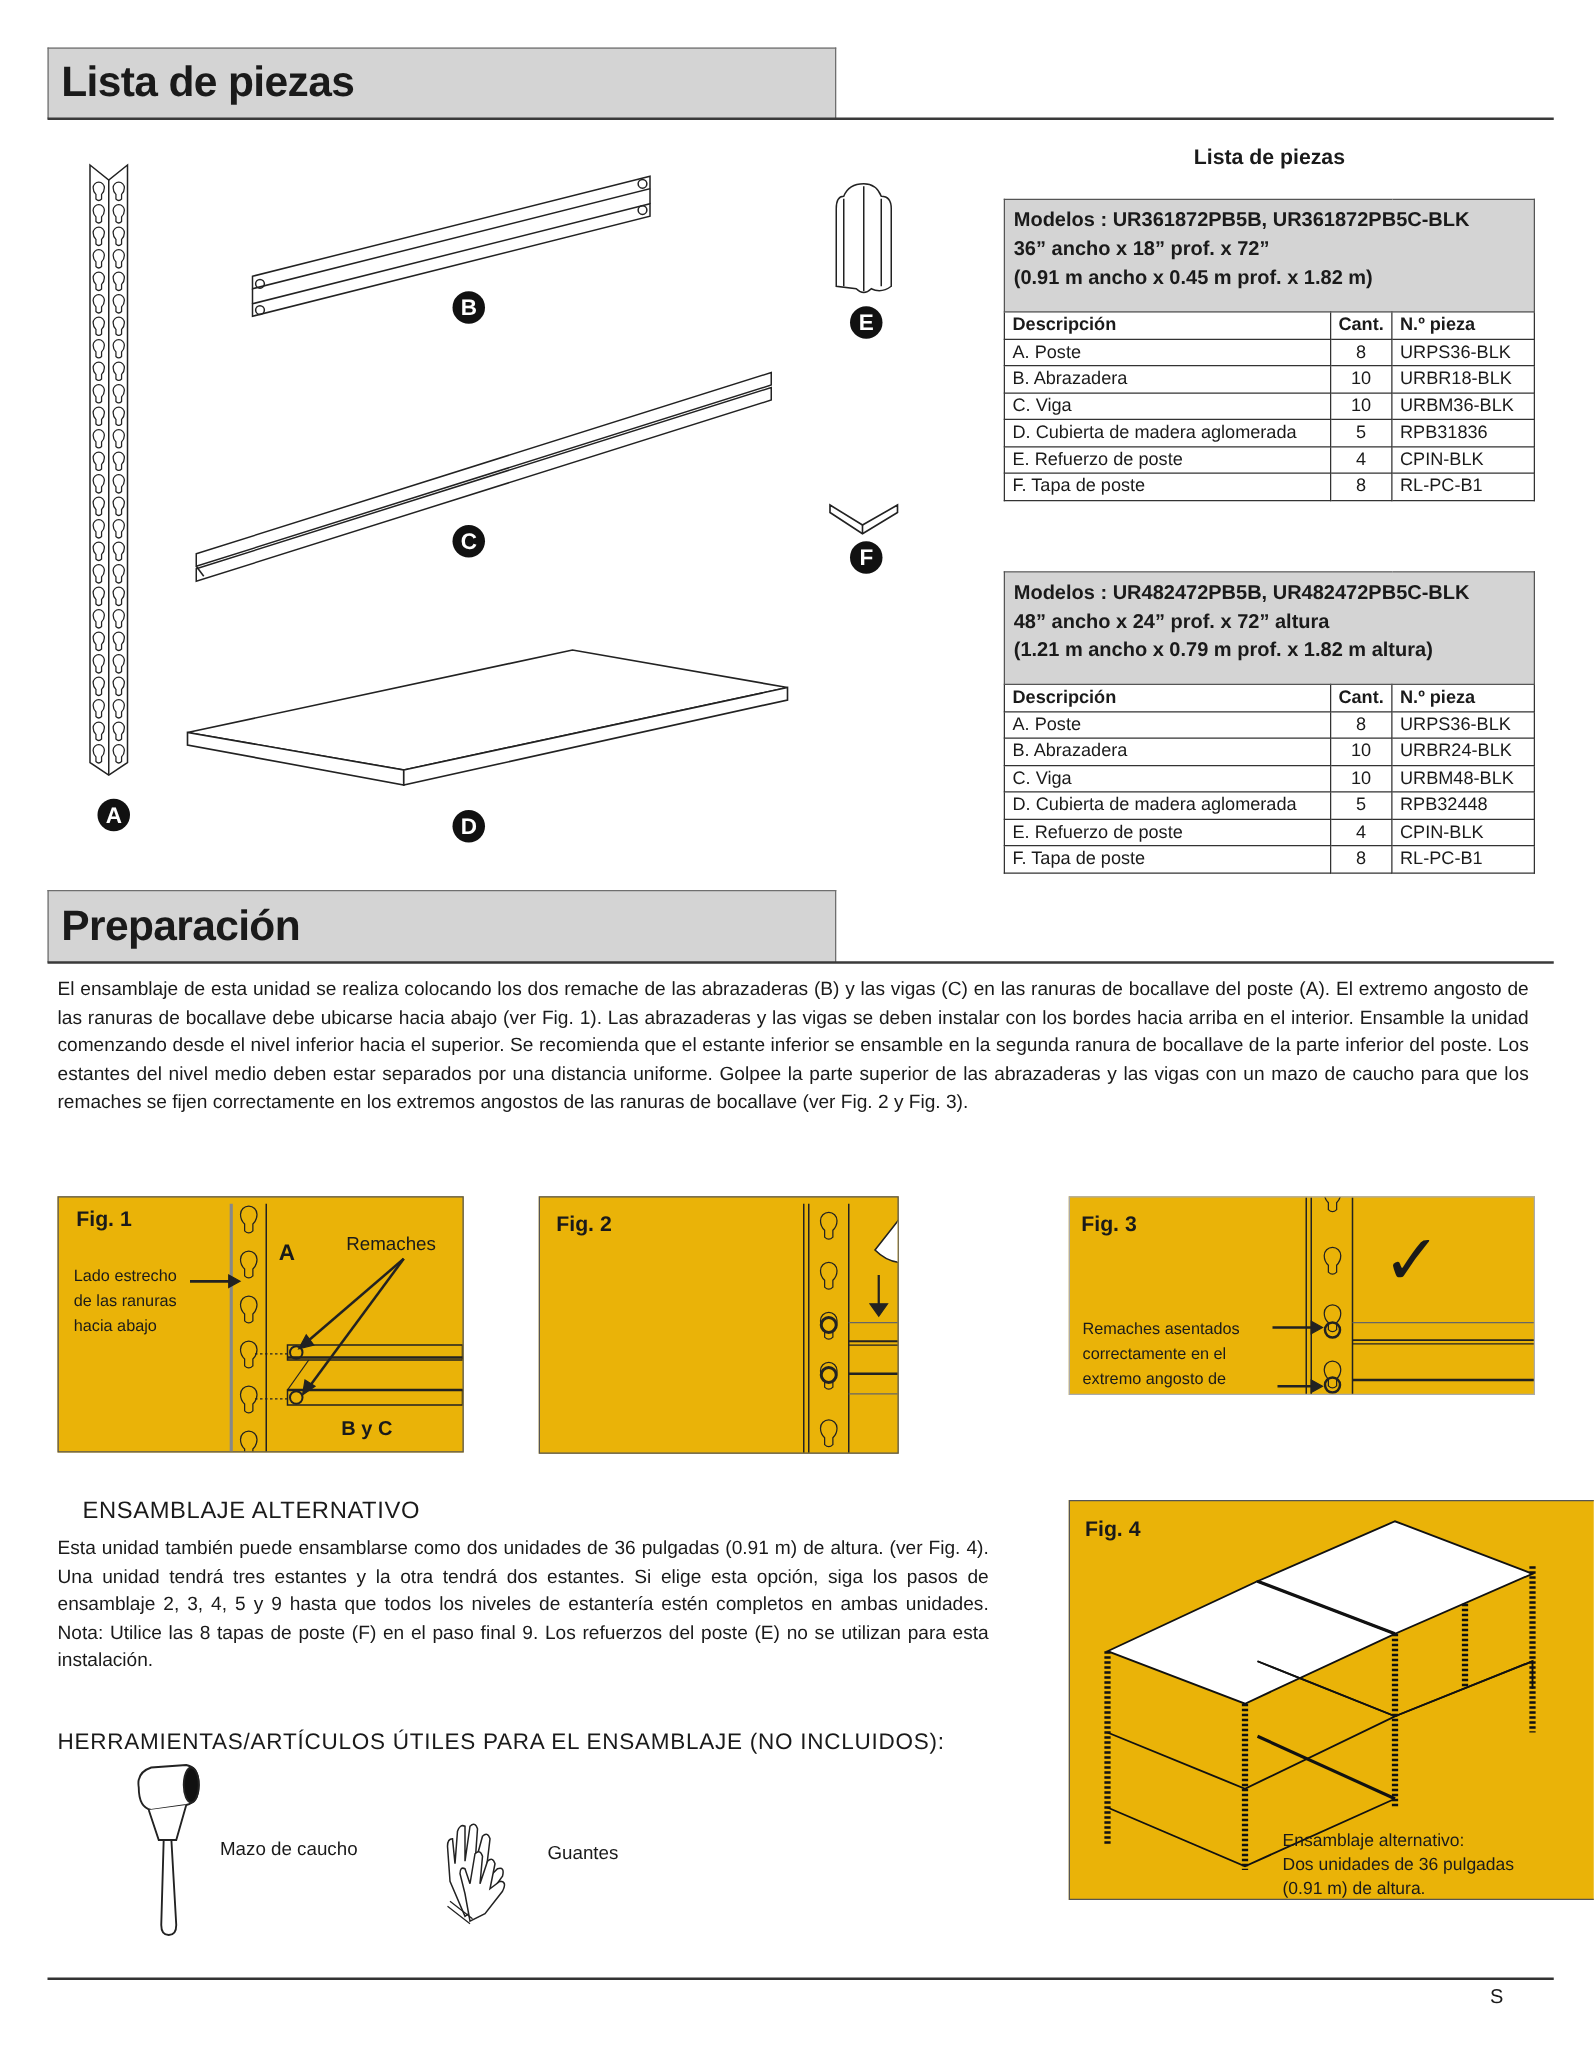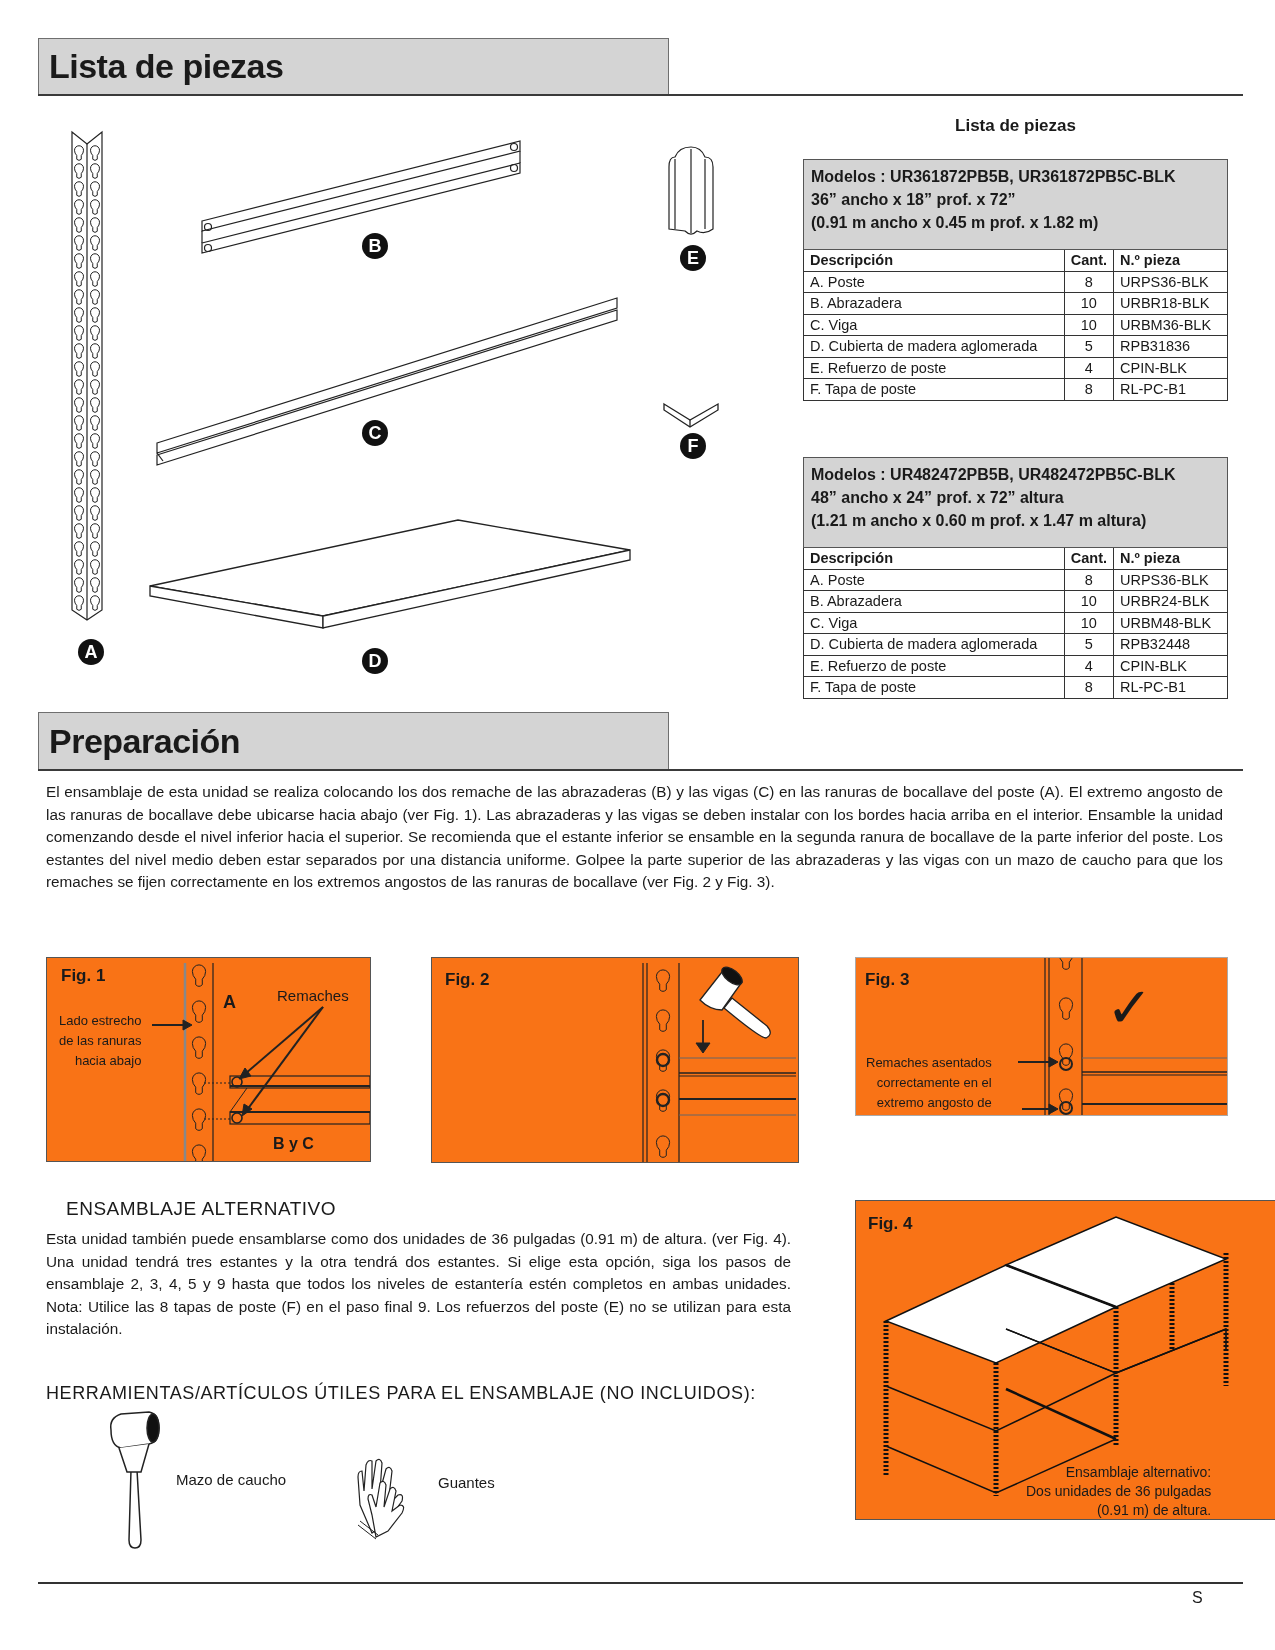--- a/index.html
+++ b/index.html
@@ -25,25 +25,25 @@
   table.parts .model-cell { background: #d4d4d4; height: 90px; vertical-align: top; padding: 5px 7px; font-weight: bold; font-size: 16px; line-height: 23px; border-color: #555; }
   table.parts .c-qty { width: 48px; text-align: center; }
   table.parts .c-pn { width: 114px; }
   #table-1 { top: 143px; }
   #table-2 { top: 441px; }
 
   .label-badge { position: absolute; width: 26px; height: 26px; border-radius: 50%; background: #111; color: #fff; font-weight: bold; font-size: 18px; text-align: center; line-height: 26px; }
 
   .prep-text { position: absolute; left: 46px; top: 781px; width: 1177px; font-size: 15.3px; line-height: 22.5px; text-align: justify; }
 
-  .fig-box { position: absolute; border: 1.5px solid #555; background: #f97316; overflow: hidden; text-align: right; }
+  .fig-box { position: absolute; border: 1.5px solid #555; background: #eab308; overflow: hidden; }
   .fig-title { position: absolute; font-weight: bold; font-size: 17px; }
   .fig-text { position: absolute; font-size: 13px; line-height: 20px; }
   #fig-1 { left: 46px; top: 957px; width: 325px; height: 205px; }
-  #fig-2 { left: 431px; top: 957px; width: 368px; height: 206px; }
+  #fig-2 { left: 431px; top: 957px; width: 288px; height: 206px; }
   #fig-3 { left: 855px; top: 957px; width: 373px; height: 159px; border-color: #aaa; }
   #fig-4 { left: 855px; top: 1200px; width: 433px; height: 320px; }
 
   .alt-title { position: absolute; left: 46px; top: 1198px; font-size: 19px; letter-spacing: 0.5px; margin-left: 20px; }
   .alt-text { position: absolute; left: 46px; top: 1228px; width: 745px; font-size: 15.3px; line-height: 22.5px; text-align: justify; }
   .tools-title { position: absolute; left: 46px; top: 1383px; font-size: 18px; letter-spacing: 0.6px; }
   .tool-label { position: absolute; font-size: 15px; }
 
   .bottom-rule { position: absolute; left: 38px; top: 1582px; width: 1205px; height: 1.5px; background: #333; }
   .page-letter { position: absolute; left: 1192px; top: 1589px; font-size: 16px; }
@@ -218,21 +218,21 @@
       </tr>
 </tbody>
   </table>
 
 <table class="parts" id="table-2">
   <tbody>
       <tr>
     <td class="model-cell" colspan="3">
       <div>Modelos : UR482472PB5B, UR482472PB5C-BLK</div>
       <div>48” ancho x 24” prof. x 72” altura</div>
-      <div>(1.21 m ancho x 0.60 m prof. x 1.47 m altura)</div>
+      <div>(1.21 m ancho x 0.79 m prof. x 1.82 m altura)</div>
     </td>
   </tr>
   <tr>
     <th>Descripción</th>
     <th class="c-qty">Cant.</th>
     <th class="c-pn">N.º pieza</th>
   </tr>
   <tr>
         <td>A. Poste</td>
         <td class="c-qty">8</td>

